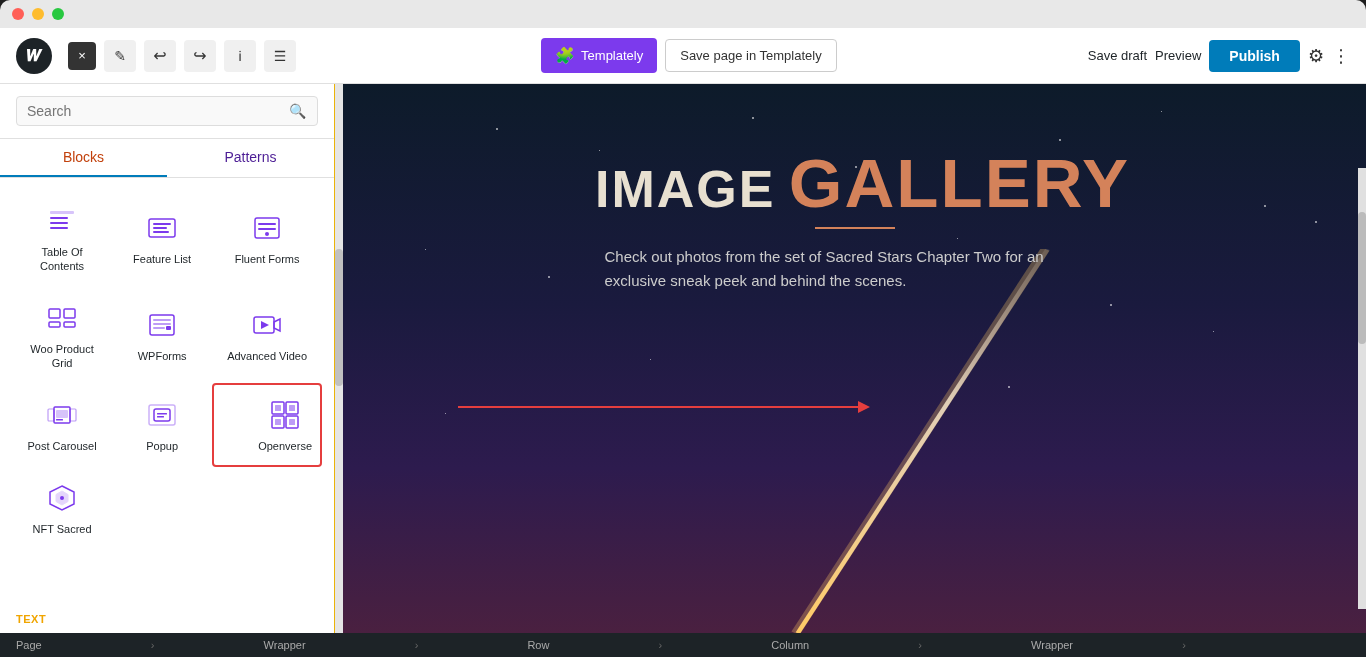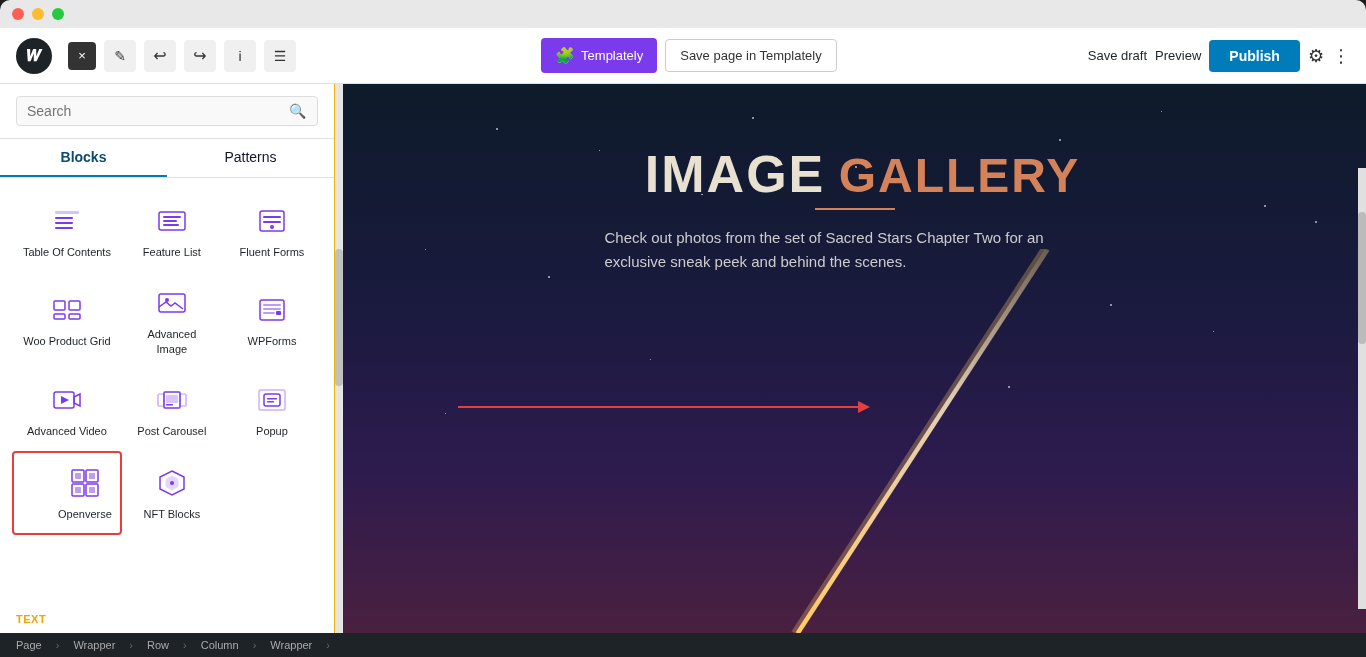--- a/index.html
+++ b/index.html
@@ -120,25 +120,25 @@
       font-size: 14px; outline: none; color: #666;
     }
     .search-icon { color: #666; font-size: 14px; }
 
     .sidebar-tabs {
       display: flex;
       border-bottom: 1px solid #e0e0e0;
     }
     .sidebar-tab {
       flex: 1; padding: 10px; text-align: center;
-      font-size: 14px; cursor: pointer; color: #0f172a;
+      font-size: 14px; cursor: pointer; color: #4c1d95;
       border-bottom: 2px solid transparent;
     }
     .sidebar-tab.active {
-      color: #0c4a6e; font-weight: 700;
+      color: #c2410c; font-weight: 400;
       border-bottom: 2px solid #007cba;
     }
 
     .blocks-grid {
       flex: 1; overflow-y: auto;
       padding: 12px;
       display: grid;
       grid-template-columns: repeat(3, 1fr);
       gap: 0;
       align-content: start;
@@ -199,21 +199,21 @@
       opacity: 0.7;
     }
 
     .gallery-title {
       text-align: center;
       margin-bottom: 16px;
       z-index: 10;
       position: relative;
     }
     .gallery-title-image { color: #e8e0d0; font-size: 52px; font-weight: 700; letter-spacing: 2px; margin-left: 16px; }
-    .gallery-title-gallery { color: #d4825a; font-size: 48px; font-weight: 700; letter-spacing: 2px; }
+    .gallery-title-gallery { color: #d4825a; font-size: 69px; font-weight: 700; letter-spacing: 2px; }
     .gallery-title-underline {
       width: 80px; height: 2px; background: #d4825a;
       margin: 4px auto 0;
     }
     .gallery-subtitle {
       color: #ccc; font-size: 15px; text-align: left;
       max-width: 500px; line-height: 1.6;
       z-index: 10; position: relative;
     }
 
@@ -233,21 +233,22 @@
       border-bottom: 6px solid transparent;
       border-left: 12px solid #e53e3e;
     }
 
     
     .breadcrumb-bar {
       height: 24px;
       background: #1d2327;
       display: flex; align-items: center;
       padding: 5px 16px;
-      gap: 14px;
+      gap: 6px;
+      justify-content: space-between;
     }
     .breadcrumb-item {
       font-size: 11px; color: #aaa;
     }
     .breadcrumb-item.active { color: #007cba; margin-top: 36px; }
     .breadcrumb-sep { color: #666; font-size: 11px; }
 
     
     .content-scrollbar {
       position: absolute; right: 0; top: 84px; bottom: 24px;
@@ -387,30 +388,20 @@
           <svg width="32" height="32" viewBox="0 0 32 32" fill="none">
             <rect x="3" y="7" width="11" height="9" rx="1" stroke="#7c3aed" stroke-width="1.5" fill="none"></rect>
             <rect x="18" y="7" width="11" height="9" rx="1" stroke="#7c3aed" stroke-width="1.5" fill="none"></rect>
             <rect x="3" y="20" width="11" height="5" rx="1" stroke="#7c3aed" stroke-width="1.5" fill="none"></rect>
             <rect x="18" y="20" width="11" height="5" rx="1" stroke="#7c3aed" stroke-width="1.5" fill="none"></rect>
           </svg>
         </div>
         <span class="block-label">Woo Product Grid</span>
       </div>
 
-      <div class="block-item">
-        <div class="block-icon">
-          <svg width="32" height="32" viewBox="0 0 32 32" fill="none">
-            <rect x="3" y="7" width="26" height="18" rx="2" stroke="#7c3aed" stroke-width="1.5" fill="none"></rect>
-            <circle cx="11" cy="13" r="2" fill="#7c3aed"></circle>
-            <path d="M3 20l7-5 5 4 4-3 8 6" stroke="#7c3aed" stroke-width="1.5" fill="none"></path>
-          </svg>
-        </div>
-        <span class="block-label">Advanced Image</span>
-      </div>
 
       <div class="block-item">
         <div class="block-icon">
           <svg width="32" height="32" viewBox="0 0 32 32" fill="none">
             <rect x="4" y="6" width="24" height="20" rx="2" stroke="#7c3aed" stroke-width="1.5" fill="none"></rect>
             <rect x="7" y="10" width="18" height="2" rx="1" fill="#7c3aed" opacity="0.5"></rect>
             <rect x="7" y="14" width="18" height="2" rx="1" fill="#7c3aed" opacity="0.5"></rect>
             <rect x="7" y="18" width="12" height="2" rx="1" fill="#7c3aed" opacity="0.5"></rect>
             <rect x="20" y="17" width="5" height="4" rx="1" fill="#7c3aed"></rect>
           </svg>
@@ -471,21 +462,21 @@
       </div>
 
       <div class="block-item">
         <div class="block-icon">
           <svg width="32" height="32" viewBox="0 0 32 32" fill="none">
             <polygon points="16,4 28,10 28,22 16,28 4,22 4,10" stroke="#7c3aed" stroke-width="1.5" fill="none"></polygon>
             <polygon points="16,9 22,12.5 22,19.5 16,23 10,19.5 10,12.5" stroke="#7c3aed" stroke-width="1" fill="#7c3aed" opacity="0.2"></polygon>
             <circle cx="16" cy="16" r="2" fill="#7c3aed"></circle>
           </svg>
         </div>
-        <span class="block-label">NFT Blocks</span>
+        <span class="block-label">NFT Sacred</span>
       </div>
     </div>
 
     <div class="sidebar-section-label">
       <span>TEXT</span>
     </div>
   </div>
 
   <div class="side-scrollbar">
     <div class="side-scrollbar-handle"></div>

